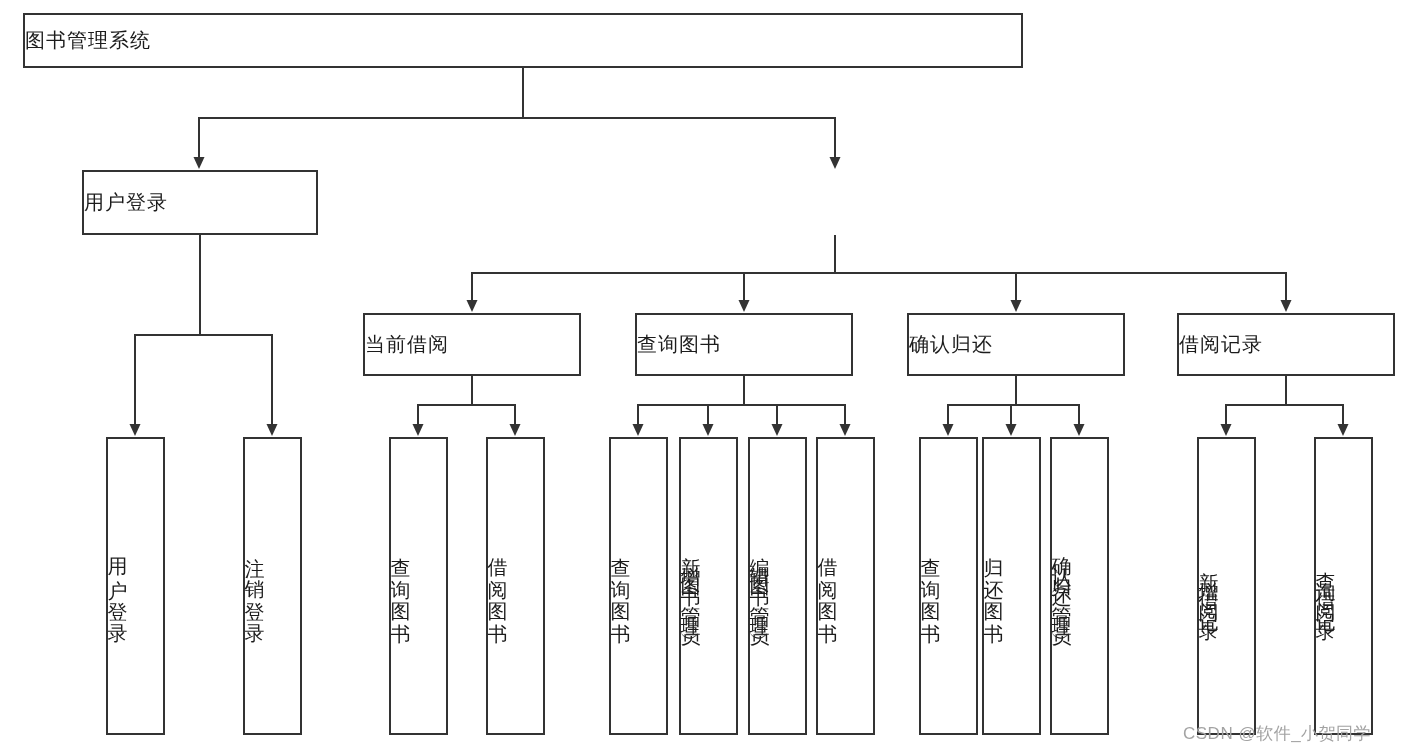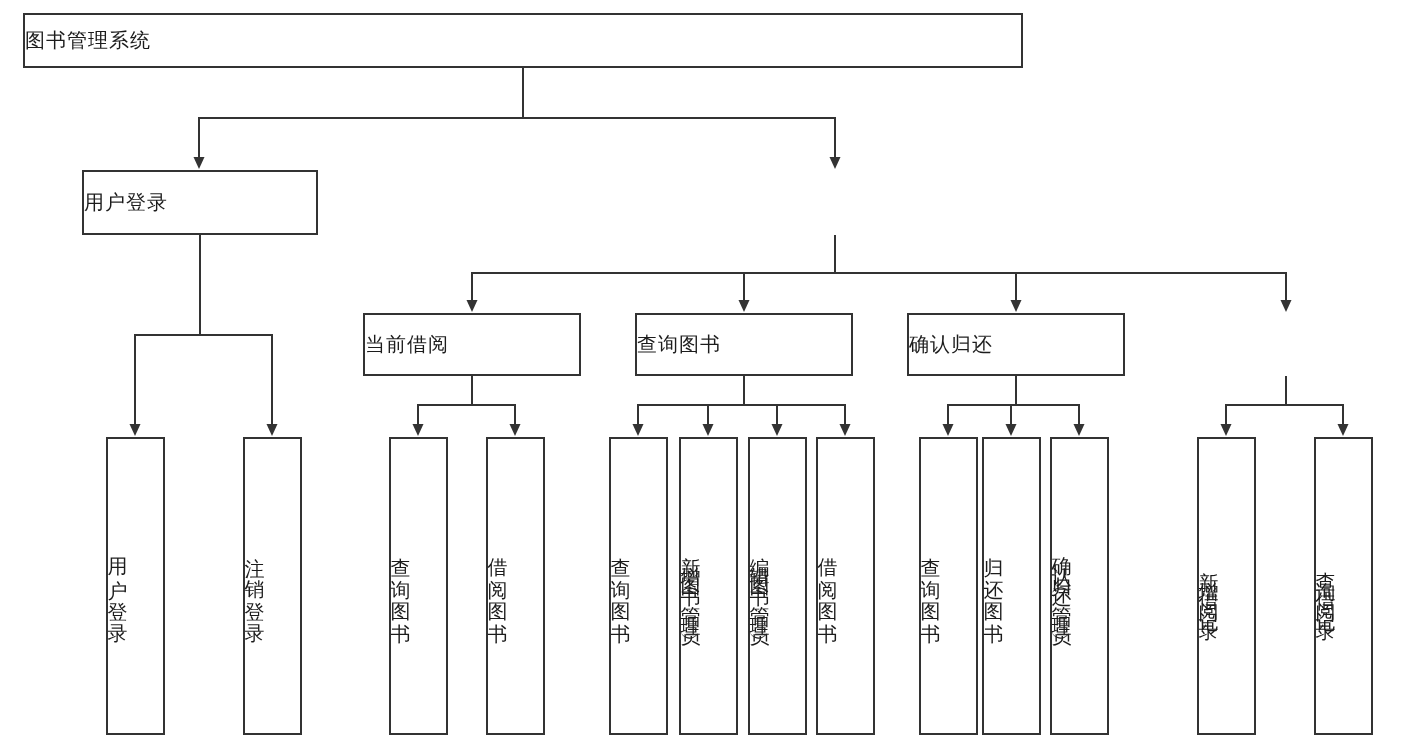--- a/index.html
+++ b/index.html
@@ -98,20 +98,23 @@
 
   <div class="box" style="left:363px;top:313px;width:218px;height:63px">
     <span class="h-label">当前借阅</span>
   </div>
   <div class="box" style="left:635px;top:313px;width:218px;height:63px">
     <span class="h-label">查询图书</span>
   </div>
   <div class="box" style="left:907px;top:313px;width:218px;height:63px">
     <span class="h-label">确认归还</span>
   </div>
+  <div class="box" style="left:1177px;top:313px;width:218px;height:63px">
+    <span class="h-label">借阅记录</span>
+  </div>
 
   <div class="box v sp-lg" style="left:106px;top:437px;width:59px;height:298px">
     <span class="v-label">用户登录</span>
   </div>
   <div class="box v sp-lg" style="left:243px;top:437px;width:59px;height:298px">
     <span class="v-label">注销登录</span>
   </div>
 
   <div class="box v sp-lg" style="left:389px;top:437px;width:59px;height:298px">
     <span class="v-label">查询图书</span>
@@ -143,14 +146,15 @@
     <span class="v-label">确认归还（管理员）</span>
   </div>
 
   <div class="box v sp-md" style="left:1197px;top:437px;width:59px;height:298px">
     <span class="v-label">新增借阅记录</span>
   </div>
   <div class="box v sp-md" style="left:1314px;top:437px;width:59px;height:298px">
     <span class="v-label">查询借阅记录</span>
   </div>
 
+  <div class="watermark">CSDN @软件_小贺同学</div>
 
 </div>
 
 </body></html>

